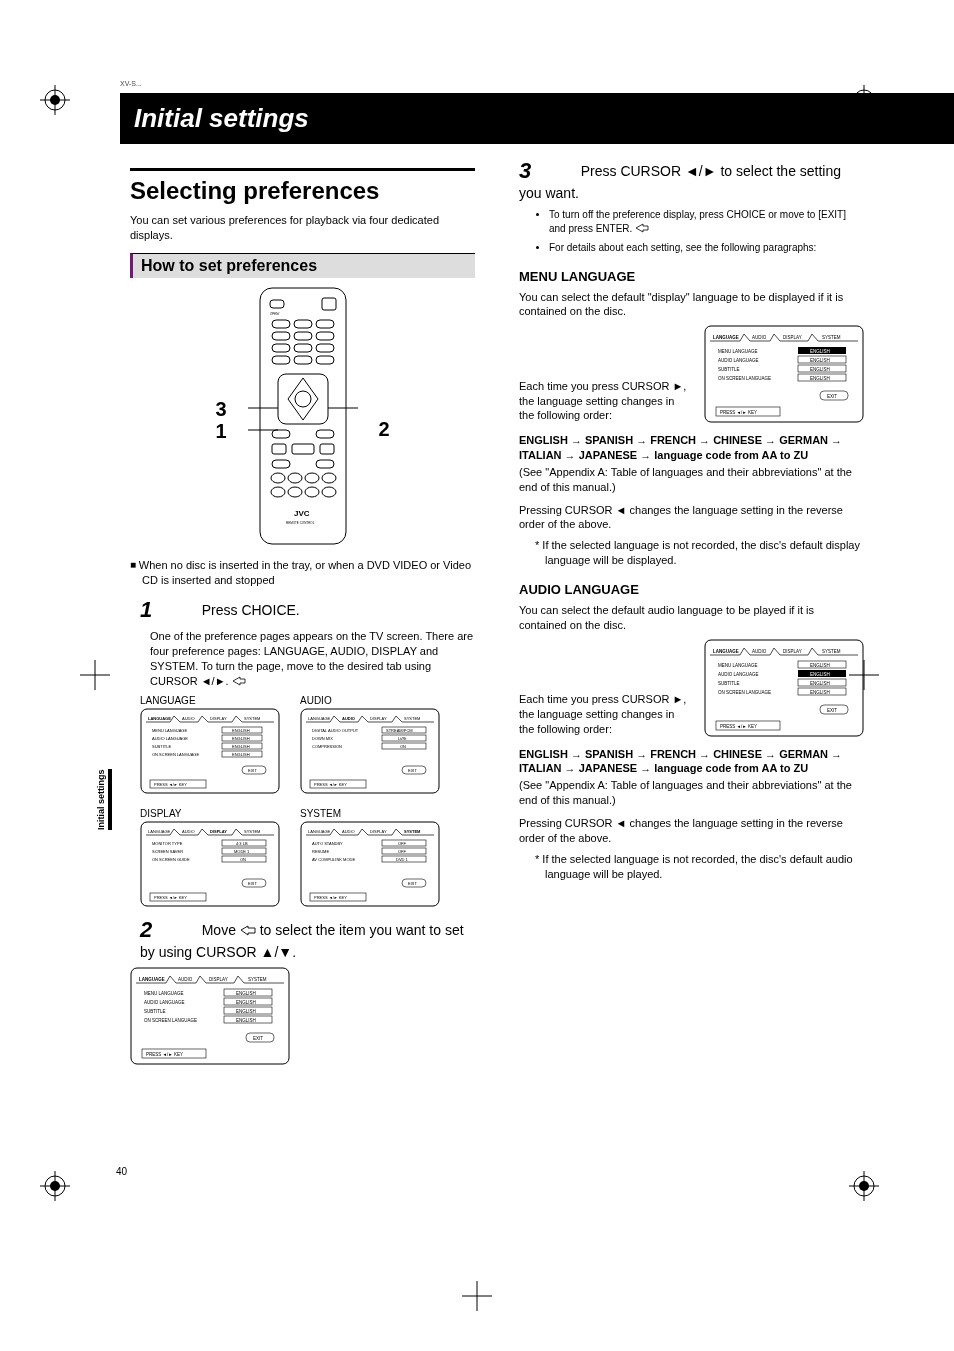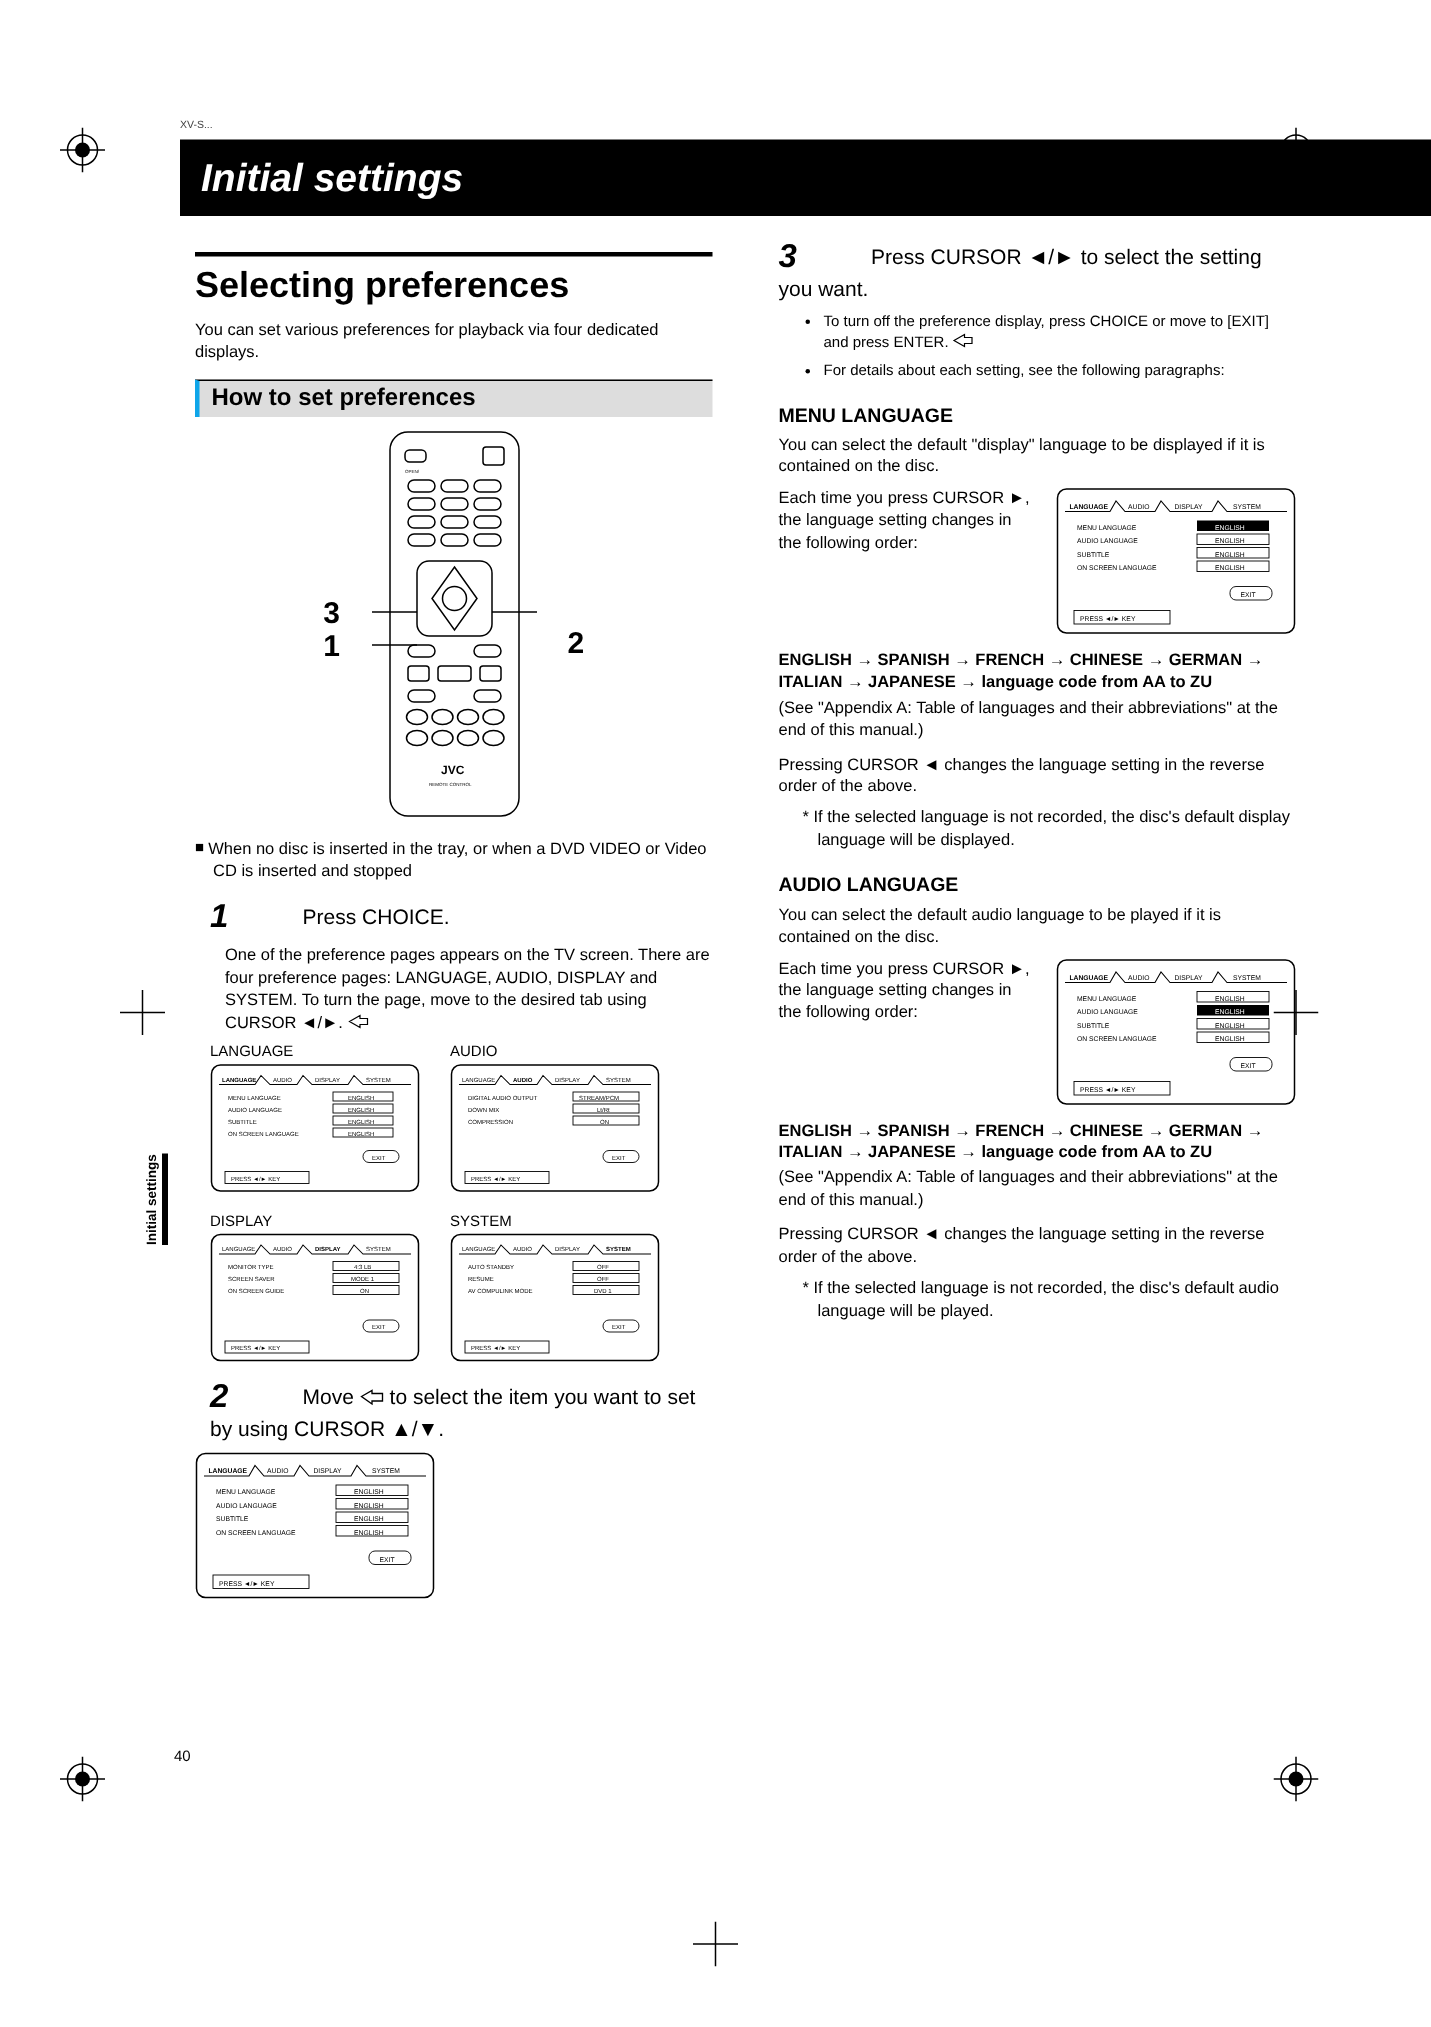--- a/index.html
+++ b/index.html
@@ -70,21 +70,21 @@
     margin: 4px 0 8px 0;
     font-family: Arial, sans-serif;
   }
   p.body {
     font-size: 11px;
     line-height: 1.35;
     margin: 6px 0;
   }
   .subhead-bar {
     background: #ddd;
-    border-left: 3px solid #0ea5e9;
+    border-left: 3px solid #701a75;
     border-top: 1px solid #000;
     padding: 3px 8px;
     font-size: 16px;
     font-weight: bold;
     margin: 10px 0 6px 0;
   }
   h3.mini {
     font-size: 13px;
     font-weight: bold;
     margin: 14px 0 4px 0;
@@ -140,21 +140,21 @@
   }
   .screen-label {
     font-size: 10px;
     margin-bottom: 2px;
   }
   .osd { display:block; }
 
   .rowpair {
     display: flex;
     gap: 14px;
-    align-items: flex-start;
+    align-items: flex-end;
     margin: 6px 0;
   }
   .rowpair .txt { flex:1; font-size: 11px; line-height:1.35; }
 
   .lang-chain {
     font-size: 11px;
     font-weight: bold;
     line-height: 1.35;
     margin: 10px 0 2px 0;
   }

